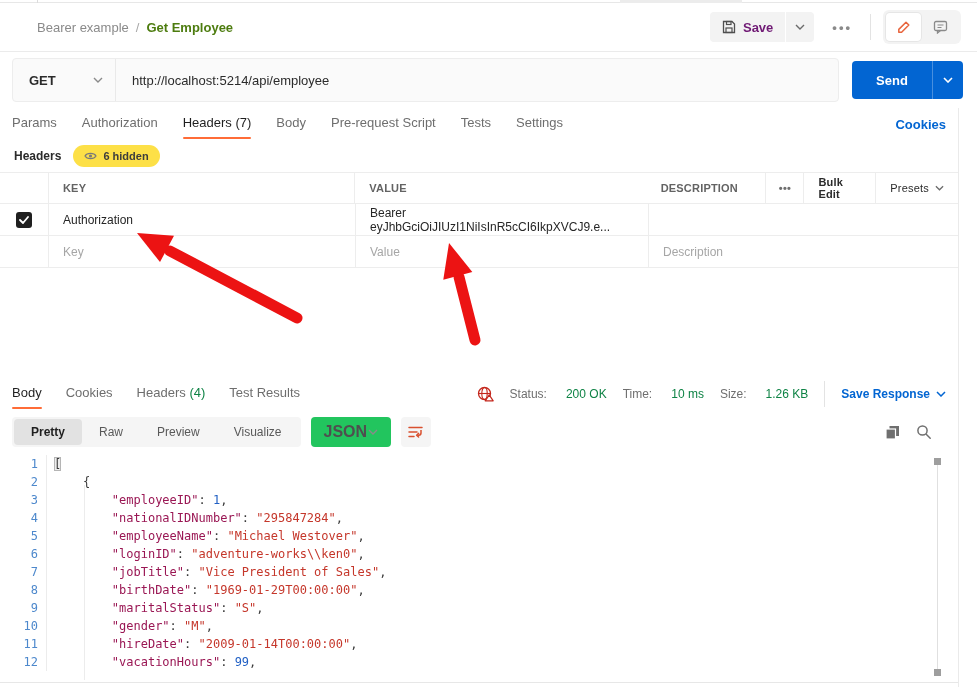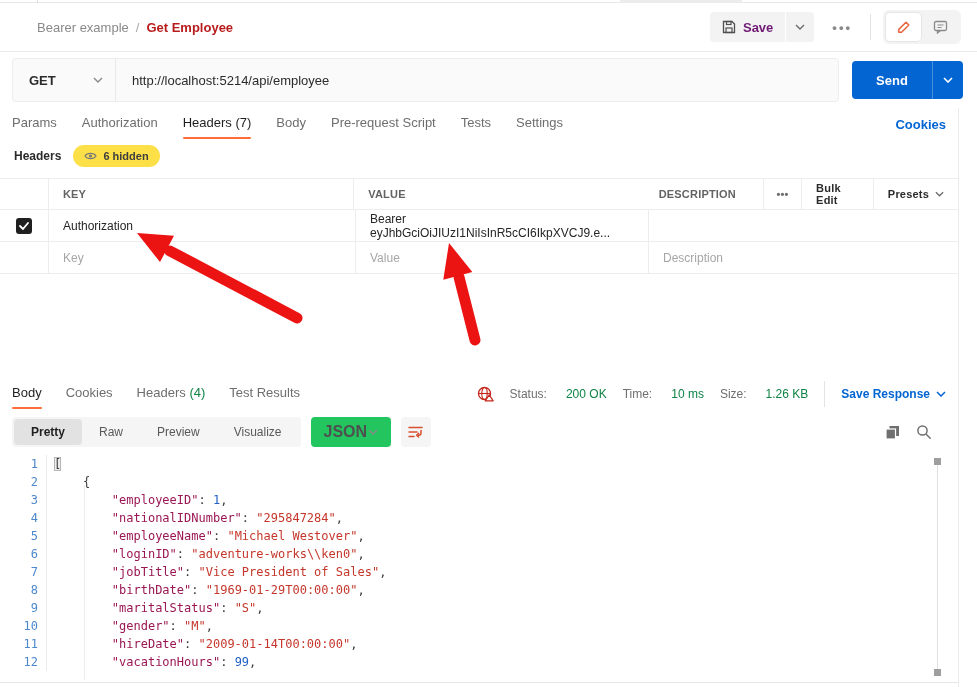--- a/index.html
+++ b/index.html
@@ -10,21 +10,21 @@
   
   .top-strip { position:absolute; top:0; left:0; right:0; height:3px; background:#fff; border-bottom:1px solid #e7e7e7; }
   .top-strip .tab-seg { position:absolute; left:620px; width:122px; top:0; height:3px; background:#ececec; }
   .top-strip .tab-div { position:absolute; left:37px; top:0; height:3px; width:1px; background:#dcdcdc; }
 
   
   .hdr { position:absolute; top:3px; left:0; right:0; height:49px; display:flex; align-items:center; padding:0 16px 0 37px; border-bottom:1px solid #ebebeb; }
   .crumb { display:flex; align-items:center; gap:7px; font-size:13px; }
   .crumb .col { color:#8a8a8a; }
   .crumb .sep { color:#a8a8a8; }
-  .crumb .req { color:#b91c1c; font-weight:700; }
+  .crumb .req { color:#4d7c0f; font-weight:700; }
   .hdr-actions { margin-left:auto; display:flex; align-items:center; gap:12px; }
   .btn-gray { display:flex; align-items:center; gap:7px; background:#f3f3f3; border-radius:4px 0 0 4px; height:30px; padding:0 12px; font-size:13px; font-weight:600; color:#701a75; cursor:pointer; }
   .btn-caret { display:flex; align-items:center; justify-content:center; background:#f3f3f3; border-radius:0 4px 4px 0; height:30px; width:28px; margin-left:1px; color:#6b6b6b; cursor:pointer; }
   .save-wrap { display:flex; }
   .dots { color:#8a8a8a; font-size:13px; font-weight:700; letter-spacing:2px; cursor:pointer; padding:4px 6px; }
   .vdiv { width:1px; height:26px; background:#e3e3e3; }
   .seg-wrap { display:flex; align-items:center; background:#f3f3f3; border-radius:6px; padding:3px; gap:2px; }
   .seg { width:35px; height:28px; display:flex; align-items:center; justify-content:center; border-radius:4px; cursor:pointer; }
   .seg.active { background:#fff; box-shadow:0 0 0 1px #e6e6e6; }
 
@@ -44,32 +44,32 @@
   .rtab.active { color:#1f1f1f; }
   .rtab.active::after { content:""; position:absolute; left:0; right:0; bottom:0; height:2px; background:#ff6c37; border-radius:1px; }
   .cookies { margin-left:auto; color:#0265d2; font-weight:700; cursor:pointer; }
 
   
   .sub-row { position:absolute; top:140px; left:0; right:19px; height:32px; display:flex; align-items:center; padding:0 14px; gap:12px; }
   .sub-title { font-size:12px; font-weight:700; color:#2b2b2b; }
   .pill { display:flex; align-items:center; gap:6px; background:#fde047; border-radius:11px; height:22px; padding:0 11px; font-size:11px; font-weight:700; color:#3d3d3d; cursor:pointer; }
 
   
-  .kv { position:absolute; top:172px; left:0; width:958px; font-size:12px;margin-top:6px; }
+  .kv { position:absolute; top:172px; left:0; width:958px; font-size:12px; }
   .kv-row { display:flex; height:32px; border-bottom:1px solid #ededed; align-items:stretch; }
   .kv-row.head { border-top:1px solid #ededed; color:#636363; font-weight:700; font-size:11px; letter-spacing:.2px; }
   .cell { display:flex; align-items:center; padding:0 14px; border-left:1px solid #ededed; }
   .c-check { width:48px; justify-content:center; border-left:none; }
   .c-key { width:307px; }
   .c-val { width:293px; }
   .c-desc { width:119px; }
   .c-desc.grow { flex:1; }
   .c-i1 { width:38px; justify-content:center; color:#6e6e6e; }
   .c-i2 { width:72px; justify-content:center; font-weight:700; color:#2b2b2b; cursor:pointer; }
-  .c-i3 { flex:1; justify-content:center; gap:6px; font-weight:700; color:#2b2b2b; cursor:pointer; }
+  .c-i3 { flex:1; justify-content:center; gap:6px; font-weight:400; color:#2b2b2b; cursor:pointer; }
   .kv-row.head .cell { border-left:none; }
   .kv-row.head .c-key, .kv-row.head .c-val { border-left:1px solid #ededed; }
   .kv-row.head .c-i1, .kv-row.head .c-i2, .kv-row.head .c-i3 { border-left:1px solid #ededed; }
   .checkbox { width:16px; height:16px; background:#1f1f1f; border-radius:3px; display:flex; align-items:center; justify-content:center; cursor:pointer; }
   .ph { color:#a6a6a6; }
 
   
   .resp-tabs { position:absolute; top:378px; left:0; right:19px; height:32px; display:flex; align-items:center; padding:0 12px; gap:24px; font-size:13px; }
   .resp-meta { margin-left:auto; display:flex; align-items:center; gap:16px; font-size:12px; }
   .meta-pair { display:flex; gap:19px; white-space:nowrap; }

